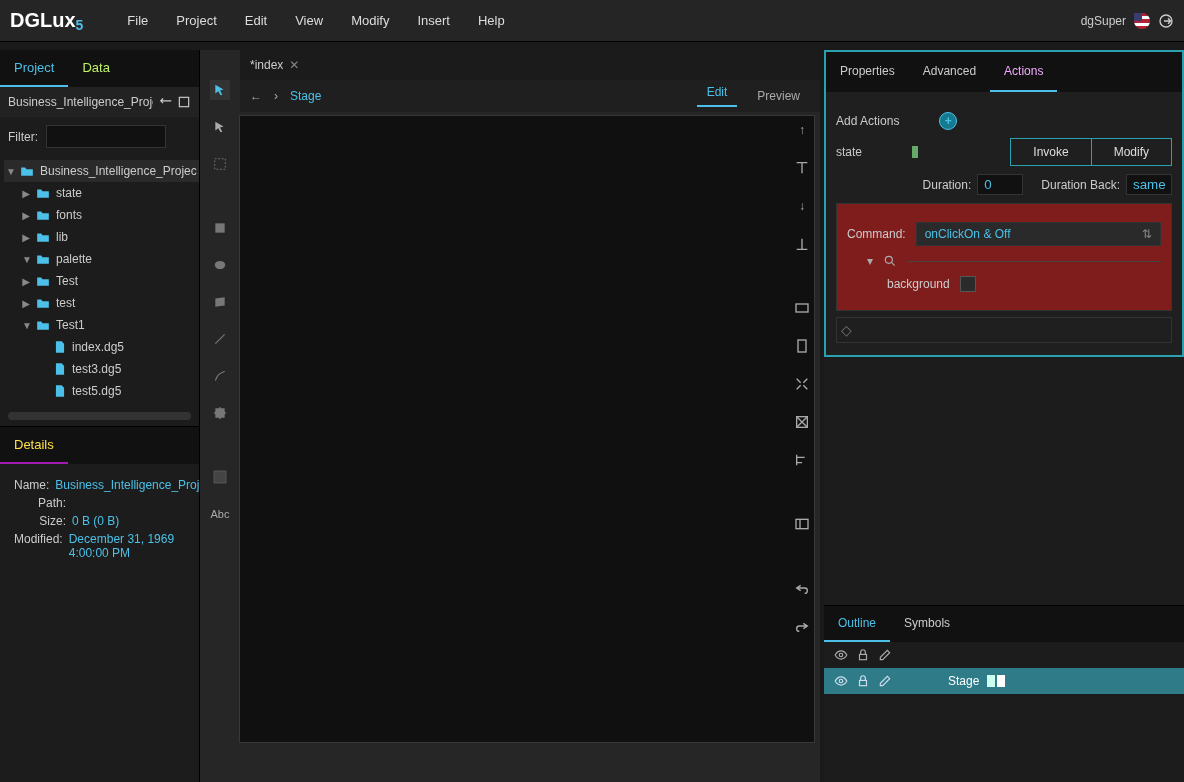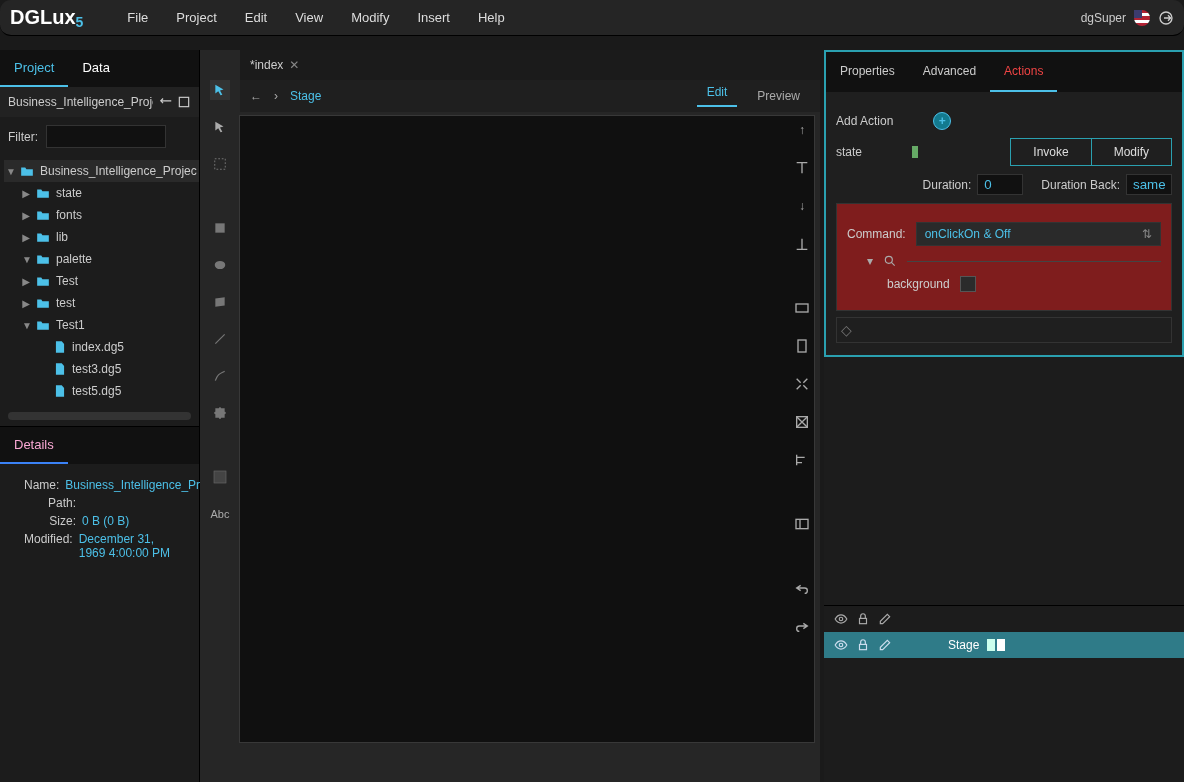--- a/index.html
+++ b/index.html
@@ -1,52 +1,52 @@
 <!DOCTYPE html>
 <html><head>
 <meta charset="utf-8">
 <style>
 * { box-sizing: border-box; margin: 0; padding: 0; font-family: Arial, Helvetica, sans-serif; }
 body { background: #1a1a1a; color: #ccc; font-size: 12px; overflow: hidden; width: 1184px; height: 782px; position: relative; }
 
 
-.menubar { height: 36px; background: #252525; display: flex; align-items: center; padding: 0 10px; border-bottom: 1px solid #000; border-radius: 11px; }
+.menubar { height: 42px; background: #252525; display: flex; align-items: center; padding: 0 10px; border-bottom: 1px solid #000; }
 .logo { font-size: 20px; font-weight: bold; color: #fff; margin-right: 30px; display:flex; align-items:center; }
 .logo .five { color:#4cc0e8; font-size:14px; position:relative; top:4px; }
 .menubar .menu-item { margin: 0 14px; color: #ddd; cursor: pointer; font-size:13px; }
 .menubar .spacer { flex: 1; }
 .user-area { display:flex; align-items:center; gap:8px;}
 .flag { width:16px; height:16px; border-radius:50%; background: linear-gradient(to bottom, #b22234 0 20%, #fff 20% 40%, #b22234 40% 60%, #fff 60% 80%, #b22234 80% 100%); position:relative; }
 .flag::before{content:""; position:absolute; left:0; top:0; width:8px; height:8px; background:#3c3b6e;}
 .logout-icon { width:16px; height:16px; }
 
 
 .left-panel { position:absolute; top:50px; left:0; width:200px; bottom:0; background:#1c1c1c; border-right:1px solid #000; display:flex; flex-direction:column; }
 .left-tabs { display:flex; background:#111; }
-.left-tabs .tab { padding:10px 14px; font-size:13px; color:#ffffff; cursor:pointer; }
+.left-tabs .tab { padding:10px 14px; font-size:13px; color:#bef264; cursor:pointer; }
 .left-tabs .tab.active { color:#4cc0e8; border-bottom:2px solid #4cc0e8; }
 .proj-breadcrumb { padding:8px; font-size:12px; color:#ccc; background:#222; display:flex; align-items:center; gap:6px;}
 .nav-icons { display:flex; gap:4px;}
 .filter-row { padding:8px; display:flex; align-items:center; gap:8px;}
 .filter-row input { background:#111; border:1px solid #333; color:#ccc; padding:3px 5px; width:120px;}
 .tree { flex:0 0 auto; overflow:auto; padding:4px 0 4px 4px;}
 .tree-row { display:flex; align-items:center; padding:4px 2px; gap:6px; cursor:pointer;}
 .tree-row.selected { background:#2a2a2a; }
 .tree-row .arrow { width:8px; text-align:center; color:#888; font-size:10px;}
 .tree-row .folder-icon { color:#4cc0e8; }
 .tree-row .file-icon { color:#4cc0e8; }
 .tree-row .label { color:#ccc;}
 .tree .indent1{padding-left:18px;}
 .tree .indent2{padding-left:36px;}
 .tree-scroll { height:8px; background:#333; border-radius:4px; margin:6px 8px;}
 .details-panel { border-top:1px solid #000; }
 .details-tab-row{ display:flex; background:#111;}
-.details-tab { padding:10px 14px; color:#f9a8d4; border-bottom:2px solid #3b82f6; font-size:13px;text-align:right;}
+.details-tab { padding:10px 14px; color:#fde047; border-bottom:2px solid #a21caf; font-size:13px;text-align:right;}
 .details-body { padding:10px 12px; font-size:12px; }
-.details-body .row { display:flex; margin:4px 12px;}
+.details-body .row { display:flex; margin:4px 2px;}
 .details-body .lab { width:52px; color:#ccc; text-align:right; margin-right:6px;}
 .details-body .val { color:#4cc0e8; }
 
 
 .center { position:absolute; top:50px; left:200px; width:620px; bottom:0; background:#262626; display:flex;}
 .tool-col { width:40px; background:#262626; display:flex; flex-direction:column; align-items:center; padding-top:30px; gap:17px;}
 .tool-col .tool { width:20px; height:20px; display:flex; align-items:center; justify-content:center; color:#888; cursor:pointer;}
 .tool.active { color:#4cc0e8; background:#333; }
 .canvas-wrap { flex:1; display:flex; flex-direction:column;}
 .doc-tabs { height:30px; background:#1b1b1b; display:flex; align-items:center; padding-left:10px; gap:6px;}
@@ -62,21 +62,21 @@
 
 
 .qcol { position:absolute; top:80px; left:784px; width:36px; display:flex; flex-direction:column; align-items:center; gap:18px; padding-top:40px;}
 .qcol .qbtn { width:20px; height:20px; color:#aaa; display:flex; align-items:center; justify-content:center; cursor:pointer; }
 
 
 .right-panel { position:absolute; top:50px; right:0; width:360px; bottom:0; background:#1c1c1c; display:flex; flex-direction:column; }
 .highlight-box { border:2px solid #2aa0b0; margin:0; padding:0;}
 .prop-tabs { display:flex; background:#111; }
 .prop-tabs .tab { padding:12px 14px; color:#ccc; cursor:pointer;}
-.prop-tabs .tab.active { color:#ef4444; border-bottom:2px solid #4cc0e8; }
+.prop-tabs .tab.active { color:#f0abfc; border-bottom:2px solid #4cc0e8; }
 .prop-body { padding:12px 10px; background:#1f1f1f;}
 .row-flex { display:flex; align-items:center; gap:10px; margin:8px 0;}
 .add-btn { width:18px;height:18px;border-radius:50%;background:#137a8f;color:#4cc0e8;display:flex;align-items:center;justify-content:center;font-weight:bold;border:1px solid #4cc0e8; cursor:pointer;}
 .state-ind { width:6px; height:12px; background:#6a6; }
 .dual-btn { display:flex; border:1px solid #2aa0b0; }
 .dual-btn .b { padding:6px 22px; cursor:pointer; color:#ddd; border-left:1px solid #2aa0b0;}
 .dual-btn .b:first-child{border-left:none;}
 .field-in { background:#111; border:1px solid #333; color:#4cc0e8; padding:2px 6px; width:46px;}
 .command-row { background:#7f1d1d; border:1px solid #333; padding:10px; margin-top:8px;}
 .select-like { flex:1; background:#2a2a2a; border:1px solid #333; padding:4px 8px; color:#4cc0e8; display:flex; align-items:center; justify-content:space-between; cursor:pointer;}
@@ -414,21 +414,21 @@
 
 <div class="right-panel">
   <div class="highlight-box">
   <div class="prop-tabs">
     <div class="tab">Properties</div>
     <div class="tab">Advanced</div>
     <div class="tab active">Actions</div>
   </div>
   <div class="prop-body">
     <div class="row-flex">
-      <span>Add Action</span>
+      <span>Add Actions</span>
       <span style="width:20px;"></span>
       <span class="add-btn">+</span>
     </div>
     <div class="row-flex">
       <span>state</span>
       <span style="width:30px;"></span>
       <span class="state-ind"></span>
       <span style="flex:1;"></span>
       <div class="dual-btn">
         <div class="b">Invoke</div>
@@ -465,20 +465,24 @@
         <span class="bg-swatch"></span>
       </div>
     </div>
     <div class="grip-row">
       <span class="grip">◇</span>
     </div>
   </div>
   </div>
 
   <div class="outline-wrap">
+    <div class="outline-tabs">
+      <div class="tab active">Outline</div>
+      <div class="tab">Symbols</div>
+    </div>
     <div class="outline-row">
       <span class="eye">
           <svg width="14" height="14" viewBox="0 0 24 24" fill="none" stroke="#aaa" stroke-width="2">
             <path d="M2 12s4-7 10-7 10 7 10 7-4 7-10 7S2 12 2 12z"></path>
             <circle cx="12" cy="12" r="3"></circle>
           </svg>
         </span>
       <span class="lock">
           <svg width="14" height="14" viewBox="0 0 24 24" fill="none" stroke="#aaa" stroke-width="2">
             <rect x="6" y="11" width="12" height="9"></rect>

